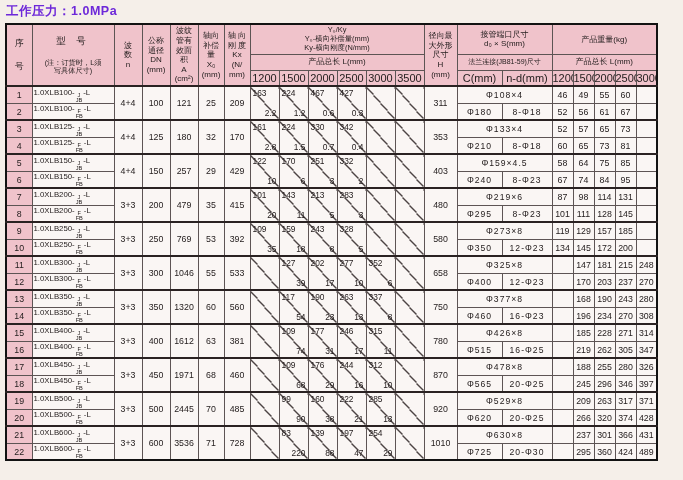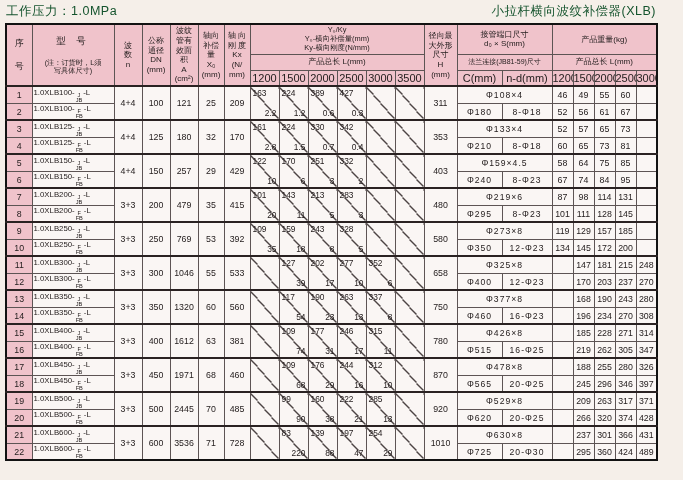--- a/index.html
+++ b/index.html
@@ -7,21 +7,21 @@
   body {
     font-family: "Liberation Sans", sans-serif;
     background: #f5efe9;
     color: #1d1d1d;
   }
   .page { padding: 3px 26px 2px 5px; }
   .titlebar {
     display: flex; justify-content: space-between; align-items: flex-end;
     height: 17px; margin-bottom: 3px; padding: 0 1px;
   }
-  .title-left, .title-right { font-weight: normal; font-size: 12.5px; color: #14532d; letter-spacing: 0.5px; }
+  .title-left, .title-right { font-weight: bold; font-size: 12.5px; color: #6d28d9; letter-spacing: 0.5px; }
 
   table {
     border-collapse: collapse; table-layout: fixed;
     width: 652px; border: 2px solid #121212;
   }
   th, td {
     border: 1px solid #5d5454; padding: 0;
     text-align: center; vertical-align: middle;
     overflow: hidden; color: #262020;
   }
@@ -53,21 +53,20 @@
   td.diag .yv { position: absolute; top: 1px; left: 2px; font-size: 8.4px; }
   td.diag .kv { position: absolute; bottom: 1px; right: 2px; font-size: 8.4px; }
   td.pipe { font-size: 8.6px; letter-spacing: 1px; }
 </style>
 </head>
 <body>
 
 <div class="page">
   <div class="titlebar">
     <div class="title-left">工作压力：1.0MPa</div>
-    <div class="title-right">小拉杆横向波纹补偿器(XLB)</div>
   </div>
 
   <table>
     <colgroup>
       <col style="width:26px">
         <col style="width:82px">
         <col style="width:28px">
       <col style="width:28px">
         <col style="width:28px">
         <col style="width:26px">
@@ -166,21 +165,21 @@
           <td rowspan="2">209</td>
           <td rowspan="2" class="diag">
             <span class="yv">163</span>
             <span class="kv">2.2</span>
           </td>
           <td rowspan="2" class="diag">
             <span class="yv">224</span>
             <span class="kv">1.2</span>
           </td>
           <td rowspan="2" class="diag">
-            <span class="yv">389</span>
+            <span class="yv">467</span>
             <span class="kv">0.6</span>
           </td>
           <td rowspan="2" class="diag">
             <span class="yv">427</span>
             <span class="kv">0.3</span>
           </td>
           <td rowspan="2" class="diag"></td>
           <td rowspan="2" class="diag"></td>
           <td rowspan="2">311</td>
           <td colspan="2" class="pipe">Φ108×4</td>

